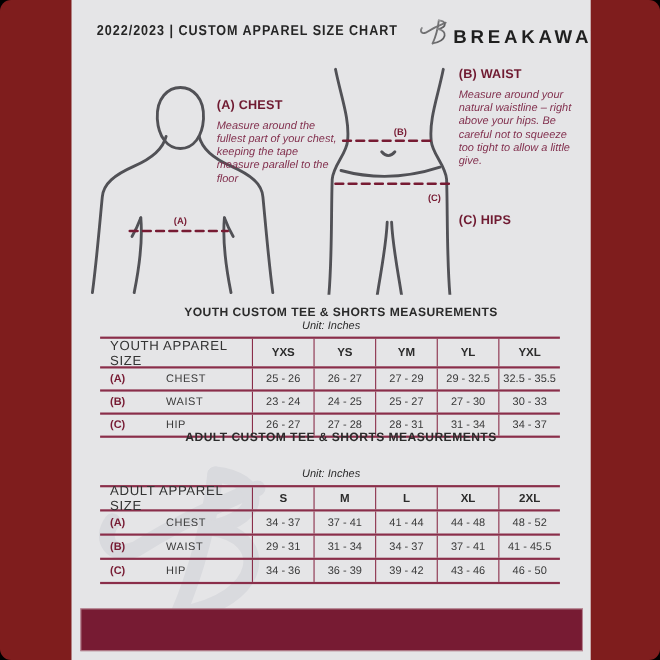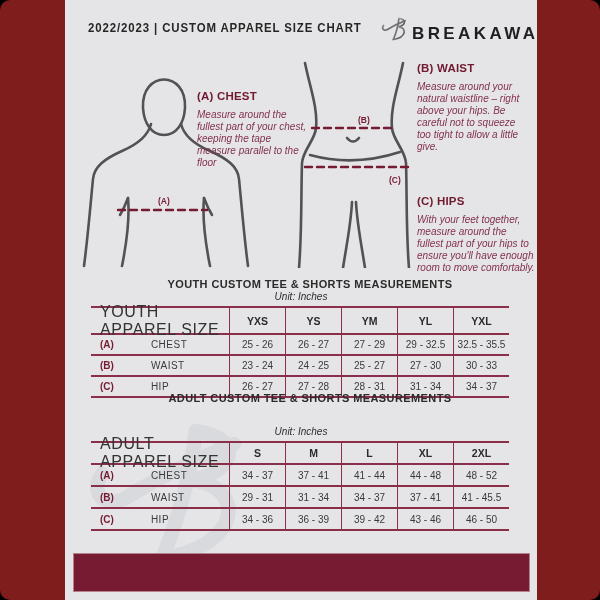--- a/index.html
+++ b/index.html
@@ -58,21 +58,21 @@
   .yt-table{top:306px;}
   .ad-table{top:441px;}
   .t-row{display:flex;border-top:2px solid var(--line);}
   .yt-table .t-head{height:27px;}
   .yt-table .t-row:not(.t-head){height:21px;}
   .ad-table .t-row{height:22px;}
   .t-cell{width:56px;display:flex;align-items:center;justify-content:center;
     border-left:1.5px solid var(--line);font-size:10px;color:#3a3a3a;}
   .t-cell.t-label{width:138px;border-left:none;justify-content:flex-start;padding-left:9px;}
   .t-head .t-cell{font-weight:700;font-size:10.5px;color:#2b2b2b;}
-  .t-head .t-cell.t-label{font-weight:400;font-size:16px;letter-spacing:.6px;color:#333;}
+  .t-head .t-cell.t-label{font-weight:400;font-size:12px;letter-spacing:.6px;color:#333;}
   .pfx{color:var(--maroon);font-weight:700;margin-right:4px;}
   .row-label{letter-spacing:.5px;margin-left:33px;}
 
   
   .footer-bar{position:absolute;left:8px;top:553px;width:457px;height:39px;
     background:var(--maroon);border:1px solid rgba(255,255,255,.45);}
 </style>
 </head>
 <body>
 
@@ -137,21 +137,20 @@
     <div class="guide g-chest">
       <h3>(A) CHEST</h3>
       <p>Measure around the fullest part of your chest, keeping the tape measure parallel to the floor</p>
     </div>
     <div class="guide g-waist">
       <h3>(B) WAIST</h3>
       <p>Measure around your natural waistline – right above your hips. Be careful not to squeeze too tight to allow a little give.</p>
     </div>
     <div class="guide g-hips">
       <h3>(C) HIPS</h3>
-      <p>With your feet together, measure around the fullest part of your hips to ensure you'll have enough room to move comfortably.</p>
     </div>
 
     <div class="sec-title yt-title">YOUTH CUSTOM TEE &amp; SHORTS MEASUREMENTS</div>
     <div class="sec-unit yt-unit">Unit: Inches</div>
     <div class="size-table yt-table">
       <div class="t-row t-head">
         <div class="t-cell t-label">YOUTH APPAREL SIZE</div>
         <div class="t-cell">YXS</div>
         <div class="t-cell">YS</div>
         <div class="t-cell">YM</div>

